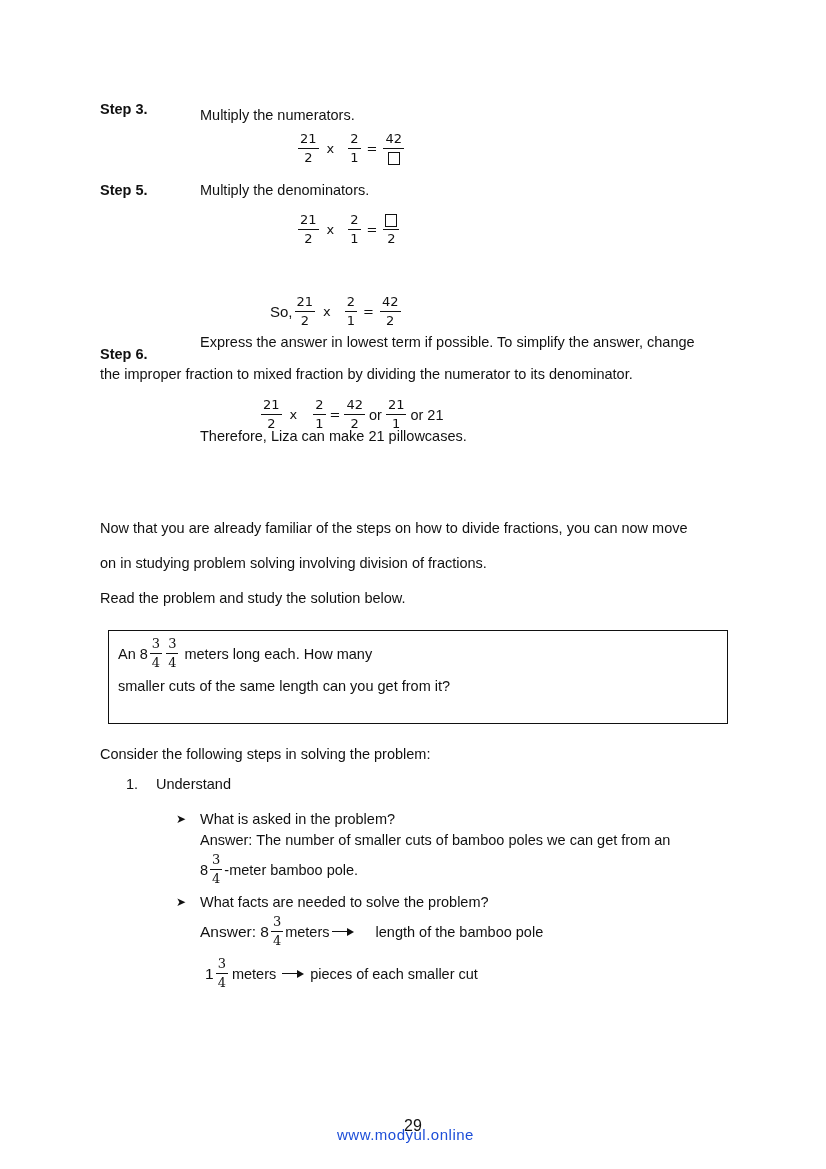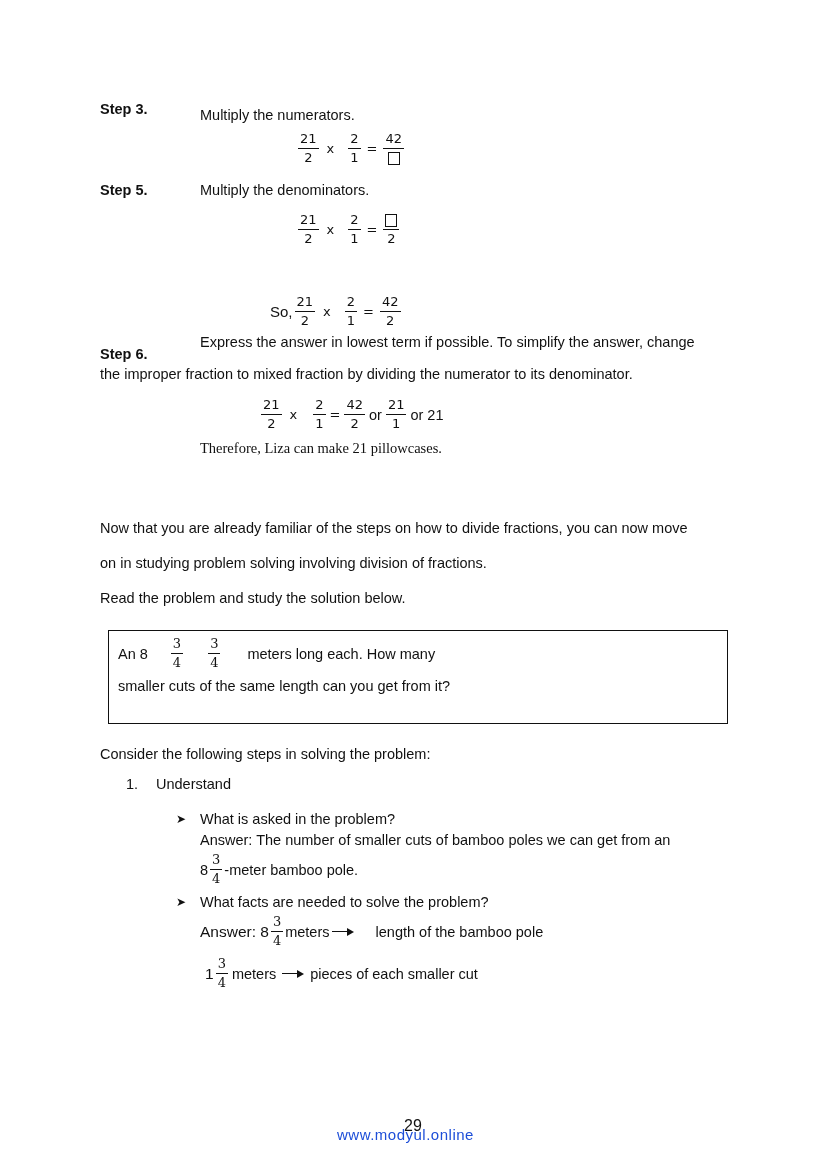--- a/index.html
+++ b/index.html
@@ -98,28 +98,28 @@
       <span class="num">42</span>
       <span class="den">2</span>
     </span>
   <span style="font-size:14.5px;margin:0 2px;">or</span>
   <span class="frac">
       <span class="num">21</span>
       <span class="den">1</span>
     </span>
   <span style="font-size:14.5px;margin-left:2px;">or 21</span>
 </div>
-<div class="abs" style="left:200px;top:440px;font-family:Liberation Serif, serif;">Therefore, Liza can make 21 pillowcases.</div>
+<div class="abs" style="left:200px;top:428px;">Therefore, Liza can make 21 pillowcases.</div>
 
 <div class="abs" style="left:100px;top:520px;">Now that you are already familiar of the steps on how to divide fractions, you can now move</div>
 <div class="abs" style="left:100px;top:555px;">on in studying problem solving involving division of fractions.</div>
 <div class="abs" style="left:100px;top:590px;">Read the problem and study the solution below.</div>
 
 <div class="prob-box"></div>
-<div class="abs eq" style="left:118px;top:636px;gap:21px;">
+<div class="abs eq" style="left:118px;top:636px;">
   <span>An 8</span>
   <span class="frac" style="font-family:'DejaVu Serif',serif;">
       <span class="num">3</span>
       <span class="den">4</span>
     </span>
   <span class="frac" style="font-family:'DejaVu Serif',serif;">
       <span class="num">3</span>
       <span class="den">4</span>
     </span>
   <span style="margin-left:4px;">meters long each. How many</span>

